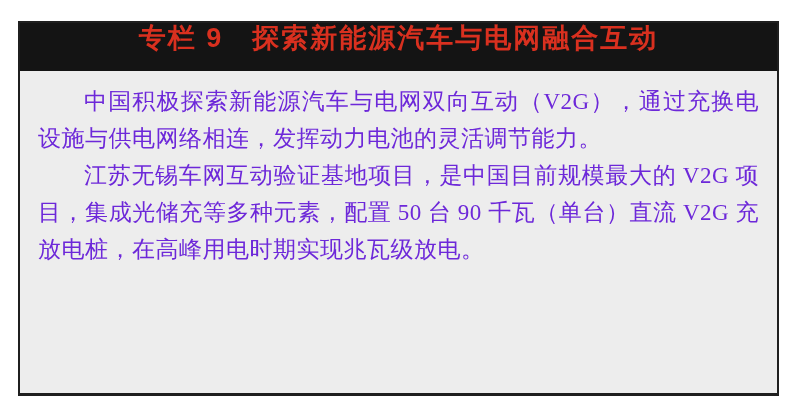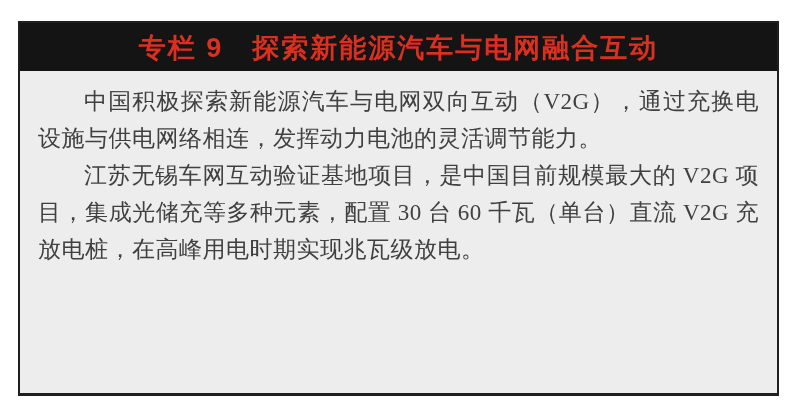--- a/index.html
+++ b/index.html
@@ -18,21 +18,21 @@
     height: 375px;
     border: 2px solid #1f1f1f;
     border-bottom-width: 3px;
     background: #ededed;
   }
   .panel-header {
     height: 48px;
     width: 100%;
     background: #141414;
     display: flex;
-    align-items: center;
+    align-items: flex-start;
     justify-content: center;
   }
   .panel-title {
     font-family: "Liberation Sans", "DejaVu Sans", sans-serif;
     font-weight: bold;
     font-size: 27px;
     letter-spacing: 2px;
     color: #d9301f;
     white-space: nowrap;
     line-height: 1;
@@ -53,17 +53,17 @@
     margin: 0;
   }
 </style>
 </head>
 <body>
 
 <div class="panel-box">
   <div class="panel-header" style="background: rgb(20, 20, 20);">
     <span class="panel-title" style="color: rgb(217, 48, 31);">专栏 9　探索新能源汽车与电网融合互动</span>
   </div>
-  <div class="panel-body" style="background: rgb(237, 237, 237); color: #404040;">
+  <div class="panel-body" style="background: rgb(237, 237, 237); color: #6d28d9;">
     <p>中国积极探索新能源汽车与电网双向互动（V2G），通过充换电设施与供电网络相连，发挥动力电池的灵活调节能力。</p>
-    <p>江苏无锡车网互动验证基地项目，是中国目前规模最大的 V2G 项目，集成光储充等多种元素，配置 30 台 60 千瓦（单台）直流 V2G 充放电桩，在高峰用电时期实现兆瓦级放电。</p>
+    <p>江苏无锡车网互动验证基地项目，是中国目前规模最大的 V2G 项目，集成光储充等多种元素，配置 50 台 90 千瓦（单台）直流 V2G 充放电桩，在高峰用电时期实现兆瓦级放电。</p>
   </div>
 </div>
 
 </body></html>

